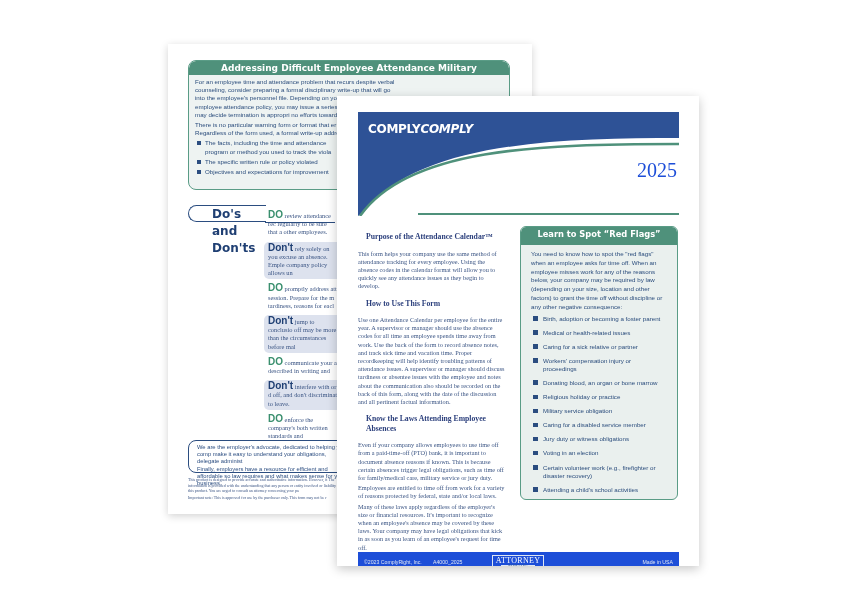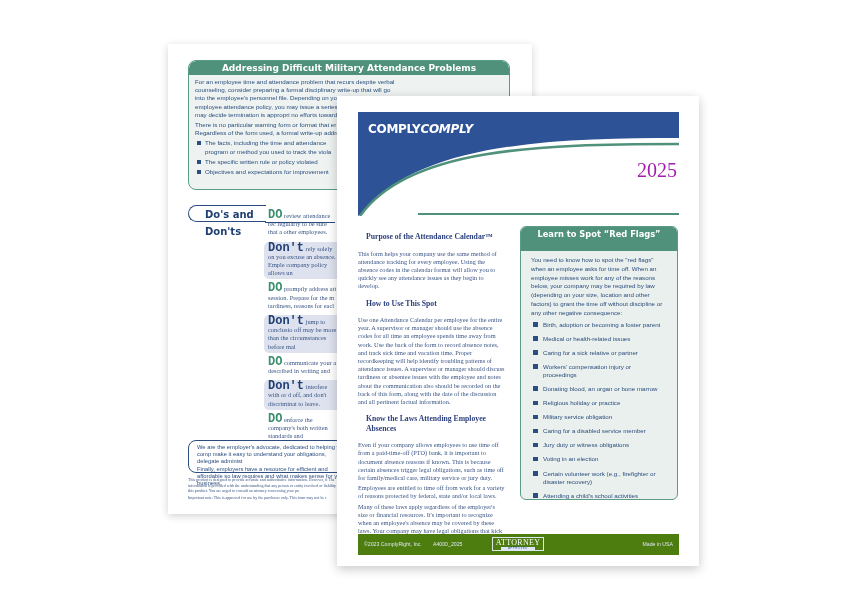--- a/index.html
+++ b/index.html
@@ -8,70 +8,70 @@
   
   .back-page { position:absolute; left:168px; top:44px; width:364px; height:470px; background:#ffffff; box-shadow:0 2px 8px rgba(0,0,0,0.18); overflow:hidden; }
   .addr-box { position:absolute; left:20px; top:16px; width:320px; height:128px; border:1px solid #5a9c86; border-radius:8px; background:#eef3f2; overflow:hidden; }
   .addr-title { background:#4f917b; color:#ffffff; font-family:"DejaVu Sans", sans-serif; font-weight:bold; font-size:9px; text-align:center; height:14px; line-height:14px; border-radius:7px 7px 0 0; }
   .addr-body { padding:3px 6px; font-family:"Liberation Sans", sans-serif; font-size:6.2px; line-height:8.2px; color:#2a4c7c; }
   .addr-body p { margin:0 0 2px 0; }
   .addr-body ul { margin:0; padding:0; list-style:none; }
   .addr-body li { position:relative; padding-left:10px; margin-bottom:1.8px; }
   .addr-body li .bullet { position:absolute; left:2px; top:2px; width:4px; height:4px; background:#2b4d80; }
 
-  .dos-tab { position:absolute; left:20px; top:161px; width:78px; height:17px; border:1px solid #2b4d80; border-right:none; border-radius:9px 0 0 9px; font-family:"DejaVu Sans", sans-serif; font-weight:bold; font-size:10px; color:#1f3f73; line-height:17px; padding-left:16px; box-sizing:border-box; }
+  .dos-tab { position:absolute; left:20px; top:161px; width:78px; height:17px; border:1px solid #2b4d80; border-right:none; border-radius:9px 0 0 9px; font-family:"DejaVu Sans", sans-serif; font-weight:bold; font-size:12px; color:#1f3f73; line-height:17px; padding-left:23px; box-sizing:border-box; }
   .dos-line { position:absolute; left:97px; top:178px; width:70px; height:1px; background:#2b4d80; }
   .dos-list { position:absolute; left:96px; top:165px; width:260px; }
   .dos-item { font-size:6.4px; line-height:8.2px; color:#3b5584; padding:2px 4px; margin-bottom:3px; }
   .dos-item.dont { background:#dde2ee; border-radius:5px; }
-  .dos-item .kw { font-family:Liberation Mono, monospace; font-weight:bold; font-size:12px; }
+  .dos-item .kw { font-family:Liberation Sans, sans-serif; font-weight:bold; font-size:10px; }
   .dos-item .kw.do { color:#3a8f6e; }
   .dos-item .kw.dont { color:#1f3f73; }
 
   .adv-box { position:absolute; left:20px; top:396px; width:320px; height:33px; border:1px solid #2b4d80; border-radius:8px; font-family:"Liberation Sans", sans-serif; font-size:5.8px; line-height:7px; color:#2b4d80; padding:3px 8px; box-sizing:border-box; }
   .adv-box p { margin:0 0 1px 0; }
   .disclaimer { position:absolute; left:20px; top:433px; width:320px; font-size:4px; line-height:5.5px; color:#3b5584; }
   .disclaimer p { margin:0 0 1px 0; }
 
   
   .front-page { position:absolute; left:337px; top:96px; width:362px; height:470px; background:#ffffff; box-shadow:0 3px 10px rgba(0,0,0,0.22); overflow:hidden; }
   .header { position:absolute; left:21px; top:16px; width:321px; height:104px; }
   .header svg { position:absolute; left:0; top:0; }
   .logo { position:absolute; left:10px; top:10px; font-family:"DejaVu Sans", sans-serif; color:#ffffff; font-size:12px; letter-spacing:-0.3px; }
   .logo .comply { font-weight:bold; }
   .logo .right { font-style:italic; font-weight:bold; }
-  .year { position:absolute; right:2px; top:47px; font-family:"Liberation Serif", serif; font-size:20px; color:#a21caf; }
+  .year { position:absolute; right:2px; top:47px; font-family:"Liberation Serif", serif; font-size:20px; color:#1d4ed8; }
   .title { position:absolute; right:0px; top:64px; font-family:"Liberation Serif", serif; font-size:32.5px; color:#2b3f7c; letter-spacing:-0.2px; white-space:nowrap; }
 
   .left-col { position:absolute; left:21px; top:128px; width:148px; color:#3b5584; }
   .left-col h3 { margin:8px; font-family:"Liberation Serif", serif; font-weight:bold; font-size:7.7px; line-height:9.5px; color:#2b3f7c; }
   .left-col p { margin:0 0 5px 0; font-size:6.3px; line-height:8.2px; }
   .left-col p.tight { margin-bottom:2px; }
 
   .red-box { position:absolute; left:183px; top:130px; width:156px; height:272px; border:1px solid #5a9c86; border-radius:6px; background:#eaf0ee; overflow:hidden; }
-  .red-title { background:#4f917b; color:#ffffff; font-family:"DejaVu Sans", sans-serif; font-weight:bold; font-size:8.3px; text-align:center; height:24px; line-height:14px; border-radius:5px 5px 0 0; }
+  .red-title { background:#4f917b; color:#ffffff; font-family:"DejaVu Sans", sans-serif; font-weight:bold; font-size:8.3px; text-align:center; height:18px; line-height:14px; border-radius:5px 5px 0 0; }
   .red-intro { padding:5px 8px 3px 10px; font-family:"Liberation Sans", sans-serif; font-size:6.2px; line-height:8.8px; color:#2a4c7c; }
   .red-list { list-style:none; margin:0; padding:0 6px 0 12px; }
   .red-list li { position:relative; padding-left:10px; font-family:"Liberation Sans", sans-serif; font-size:6.2px; line-height:8px; color:#2a4c7c; margin-bottom:6.1px; }
   .red-list li .bullet { position:absolute; left:0; top:1.5px; width:4.5px; height:4.5px; background:#2b4d80; }
 
-  .footer { position:absolute; left:21px; top:438px; width:321px; height:21px; background:#4d7c0f; color:#dfe6f3; font-family:"Liberation Sans", sans-serif; font-size:5.2px; }
+  .footer { position:absolute; left:21px; top:456px; width:321px; height:21px; background:#1d4ed8; color:#dfe6f3; font-family:"Liberation Sans", sans-serif; font-size:5.2px; }
   .footer .copy { position:absolute; left:6px; top:7px; }
   .footer .code { position:absolute; left:75px; top:7px; }
   .footer .badge { position:absolute; left:134px; top:3px; width:52px; height:14px; border:1px solid #dfe6f3; box-sizing:border-box; text-align:center; }
   .footer .badge .b1 { font-family:"Liberation Serif", serif; font-size:8px; line-height:9px; color:#ffffff; letter-spacing:0.3px; display:block; }
   .footer .badge .b2 { display:block; background:#dfe6f3; color:#2e5296; font-size:2.8px; line-height:3px; margin:0 8px; letter-spacing:0.5px; }
   .footer .made { position:absolute; right:6px; top:7px; }
 </style>
 </head>
 <body>
 
 <div class="back-page">
   <div class="addr-box">
-    <div class="addr-title">Addressing Difficult Military Attendance Problems</div>
+    <div class="addr-title">Addressing Difficult Employee Attendance Military</div>
     <div class="addr-body">
       <p style="width:200px">For an employee time and attendance problem that recurs despite verbal counseling, consider preparing a formal disciplinary write-up that will go into the employee's personnel file. Depending on your company's employee attendance policy, you may issue a series of escalates, or you may decide termination is appropri no efforts toward improvement.</p>
       <p style="width:150px">There is no particular warning form or format that er Regardless of the form used, a formal write-up addre</p>
       <ul>
         <li style="width:140px"><span class="bullet"></span><span>The facts, including the time and attendance program or method you used to track the viola</span></li>
         <li><span class="bullet"></span><span>The specific written rule or policy violated</span></li>
         <li><span class="bullet"></span><span>Objectives and expectations for improvement</span></li>
       </ul>
     </div>
   </div>
@@ -107,21 +107,21 @@
     </svg>
     <div class="logo">
       <span class="comply">COMPLY</span><span class="right">COMPLY</span>
     </div>
     <div class="year">2025</div>
   </div>
 
   <div class="left-col">
     <h3>Purpose of the Attendance Calendar™</h3>
     <p>This form helps your company use the same method of attendance tracking for every employee. Using the absence codes in the calendar format will allow you to quickly see any attendance issues as they begin to develop.</p>
-    <h3>How to Use This Spot</h3>
+    <h3>How to Use This Form</h3>
     <p>Use one Attendance Calendar per employee for the entire year. A supervisor or manager should use the absence codes for all time an employee spends time away from work. Use the back of the form to record absence notes, and track sick time and vacation time. Proper recordkeeping will help identify troubling patterns of attendance issues. A supervisor or manager should discuss tardiness or absentee issues with the employee and notes about the communication also should be recorded on the back of this form, along with the date of the discussion and all pertinent factual information.</p>
     <h3>Know the Laws Attending Employee Absences</h3>
     <p class="tight">Even if your company allows employees to use time off from a paid-time-off (PTO) bank, it is important to document absence reasons if known. This is because certain absences trigger legal obligations, such as time off for family/medical care, military service or jury duty.</p>
     <p class="tight">Employees are entitled to time off from work for a variety of reasons protected by federal, state and/or local laws.</p>
     <p class="tight">Many of these laws apply regardless of the employer's size or financial resources. It's important to recognize when an employee's absence may be covered by these laws. Your company may have legal obligations that kick in as soon as you learn of an employee's request for time off.</p>
   </div>
 
   <div class="red-box">
     <div class="red-title">Learn to Spot “Red Flags”</div>
     <div class="red-intro">You need to know how to spot the "red flags" when an employee asks for time off. When an employee misses work for any of the reasons below, your company may be required by law (depending on your size, location and other factors) to grant the time off without discipline or any other negative consequence:</div>

